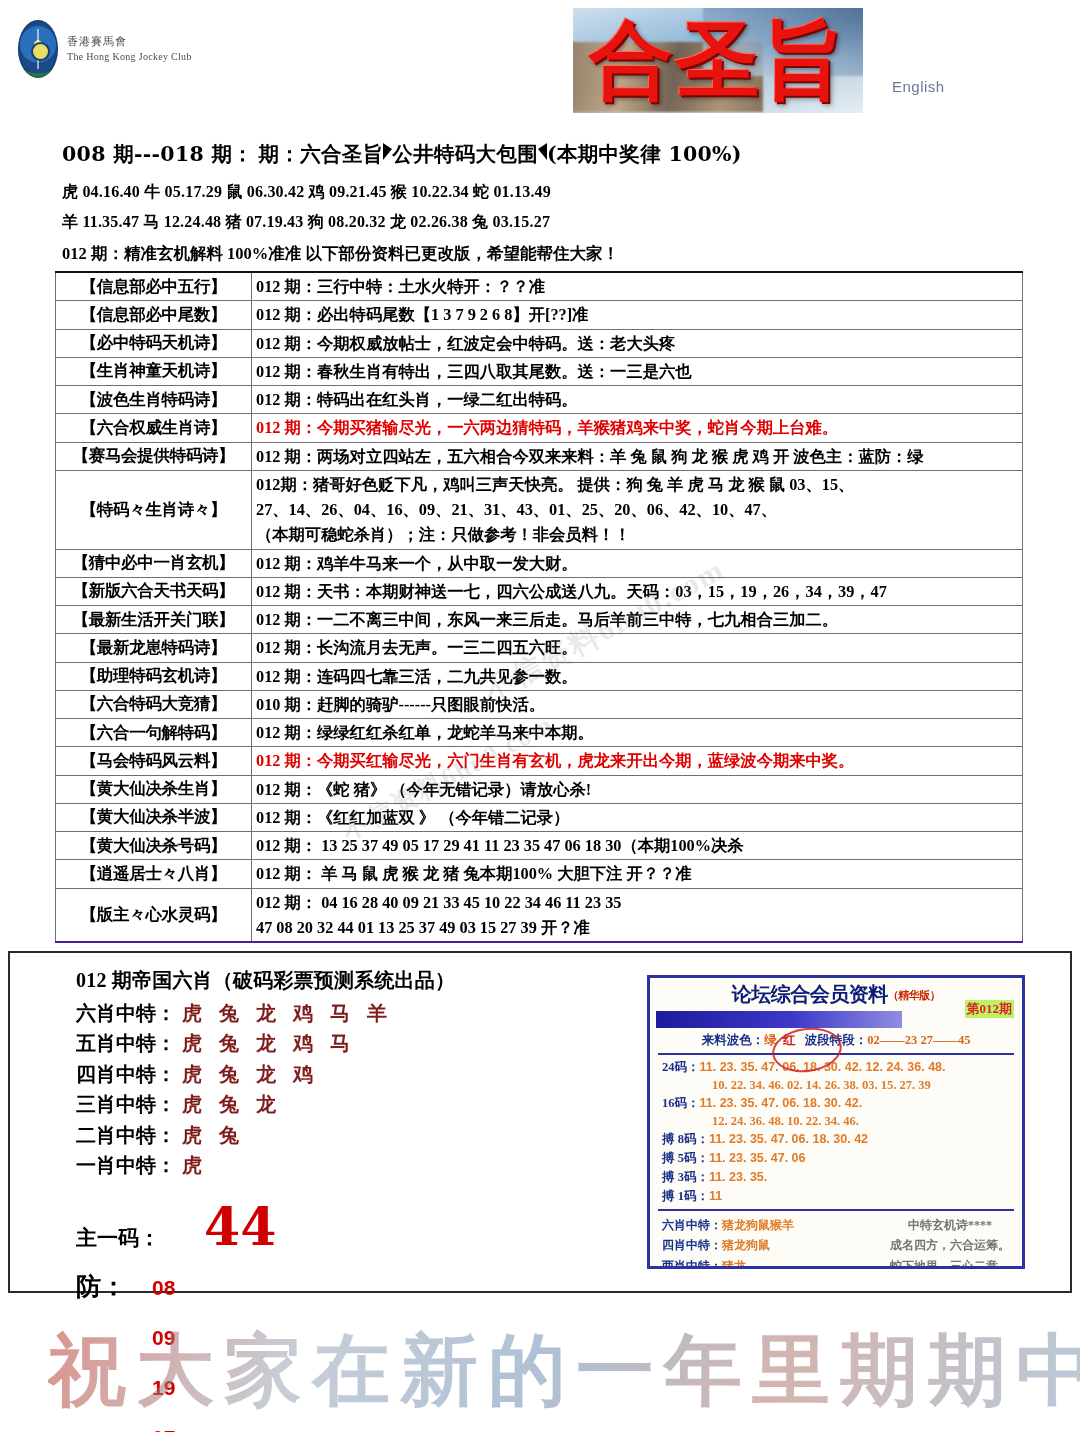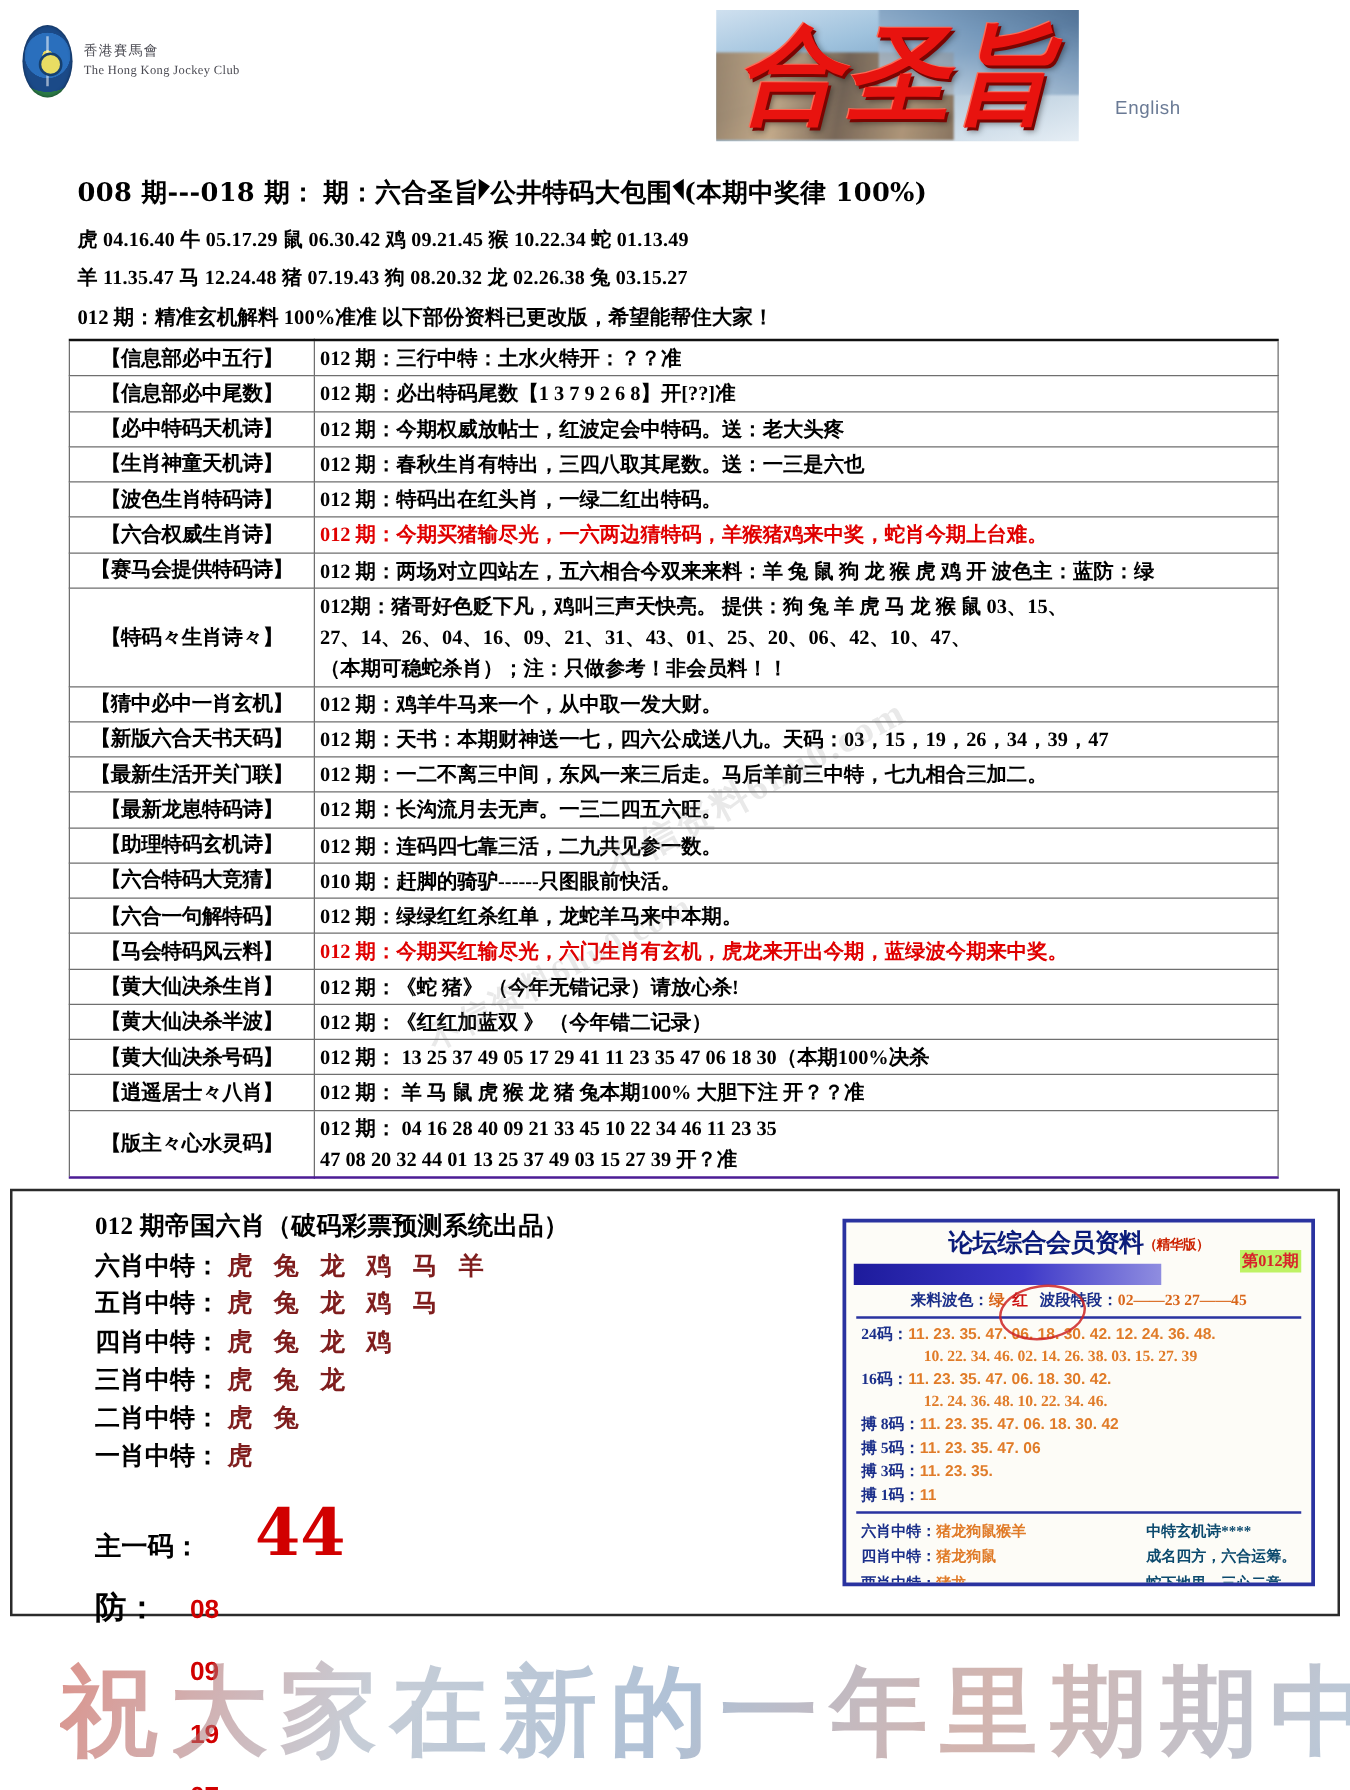--- a/index.html
+++ b/index.html
@@ -31,21 +31,21 @@
     background:linear-gradient(165deg,#cfe0ef 0%,#9fc2dd 28%,#7fa7c9 48%,#b9cddd 66%,#e6eef5 100%);}
   .banner:before{content:"";position:absolute;left:-10px;top:34px;width:200px;height:70px;
     background:linear-gradient(100deg,#8a6f52 0%,#c9a77e 30%,#6d5540 55%,#a98a66 80%,#7c6248 100%);
     opacity:.85;filter:blur(1px);}
   .banner:after{content:"";position:absolute;right:-20px;top:-12px;width:180px;height:80px;
     background:linear-gradient(200deg,#2d4a6e 0%,#6d8fb3 45%,#cdddea 100%);opacity:.75;filter:blur(1px);}
   .banner-title{position:absolute;left:0;top:0;width:100%;height:100%;
     display:flex;align-items:center;justify-content:center;gap:4px;
     font-family:"DejaVu Serif",serif;font-size:84px;font-weight:bold;color:#e8130f;
     text-shadow:2px 2px 0 #7a0502, -1px -1px 0 #ff6a55, 3px 3px 5px rgba(0,0,0,.45);
-    letter-spacing:2px;z-index:3;font-style:italic;}
+    letter-spacing:2px;z-index:3;}
   .english{position:absolute;left:892px;top:78px;font-size:15px;color:#6a7a95;
     font-family:"Liberation Sans",sans-serif;filter:blur(.5px);letter-spacing:.5px;}
 
   
   .topline{margin:0 0 0 62px;font-weight:bold;font-size:20.5px;letter-spacing:.3px;}
   .topline .blk{font-family:"DejaVu Serif",serif;}
   .tri-r{display:inline-block;width:0;height:0;border-left:9px solid #000;border-top:6px solid transparent;border-bottom:11px solid transparent;vertical-align:1px;}
   .tri-l{display:inline-block;width:0;height:0;border-right:9px solid #000;border-top:6px solid transparent;border-bottom:11px solid transparent;vertical-align:1px;}
 
   .zodiac-line{margin:0 0 0 62px;font-weight:bold;font-size:16px;letter-spacing:.2px;}
@@ -71,40 +71,40 @@
   .main-code .lbl{font-size:21px;font-weight:bold;}
   .main-code .num{font-size:52px;font-weight:bold;color:#d10000;
     font-family:"DejaVu Serif",serif;margin-left:44px;line-height:.9;}
   .fang{margin-top:18px;display:flex;align-items:baseline;}
   .fang .lbl{font-size:25px;font-weight:bold;}
   .fang .nums{display:flex;gap:26px;margin-left:26px;flex-direction:column;}
   .fang .nums span{color:#d10000;font-size:21px;font-weight:bold;
     font-family:"Liberation Sans",sans-serif;}
 
   
-  .bluebox{position:absolute;left:664px;top:22px;width:372px;height:288px;
+  .bluebox{position:absolute;left:637px;top:22px;width:372px;height:288px;
     border:3px solid #2a33a0;background:#fdfcf7;overflow:hidden;}
   .bb-title{text-align:center;padding-top:3px;font-size:20px;font-weight:bold;color:#0b1c7a;
     letter-spacing:-.5px;filter:blur(.2px);}
   .bb-title .sub{font-size:11px;color:#cc2200;vertical-align:2px;}
   .bb-bar{position:relative;height:17px;margin:3px 6px 0 6px;
     background:linear-gradient(90deg,#1d1b9c 0%,#3d38c8 55%,#8f8de0 100%);width:66%;}
   .bb-qi{position:absolute;right:8px;top:22px;font-size:13px;font-weight:bold;color:#d8232a;
     background:#bef264;padding:0 2px;}
   .bb-line1{margin:4px 0 0 0;text-align:center;font-size:12.5px;font-weight:bold;color:#1b2f8a;filter:blur(.25px);}
   .bb-line1 .o{color:#d9661a;}
   .bb-line1 .r{color:#cc1111;}
   .bb-hr{border:none;border-top:2px solid #2a33a0;margin:4px 8px;}
   .bb-row{font-size:12.5px;font-weight:bold;color:#1b2f8a;margin:2px 0 2px 12px;filter:blur(.2px);}
   .bb-row .o{color:#e07b28;font-family:"Liberation Sans",sans-serif;}
   .bb-ind{margin-left:62px;}
   .bb-foot{display:flex;justify-content:space-between;margin:4px 12px 0 12px;}
   .bb-foot .col{font-size:12px;font-weight:bold;color:#1b2f8a;line-height:1.7;filter:blur(.3px);}
   .bb-foot .col .o{color:#e07b28;}
-  .bb-foot .r{text-align:left;color:#0c4a6e;}
+  .bb-foot .r{text-align:center;color:#737373;}
   .circle-mark{position:absolute;left:122px;top:50px;width:66px;height:40px;
     border:2px solid #cc2222;border-radius:50%;transform:rotate(-8deg);opacity:.85;}
 
   
   .bottom{position:absolute;left:0;top:1308px;width:1080px;height:124px;overflow:hidden;}
   .bottom-txt{font-size:78px;font-weight:bold;letter-spacing:10px;white-space:nowrap;
     margin-left:48px;line-height:124px;
     background:linear-gradient(115deg,#c0392b 0%,#9aa7b8 25%,#6f8fb5 48%,#b0786e 70%,#7fa0c0 100%);
     -webkit-background-clip:text;background-clip:text;color:transparent;
     opacity:.55;filter:blur(.6px);font-family:"DejaVu Sans",sans-serif;}

